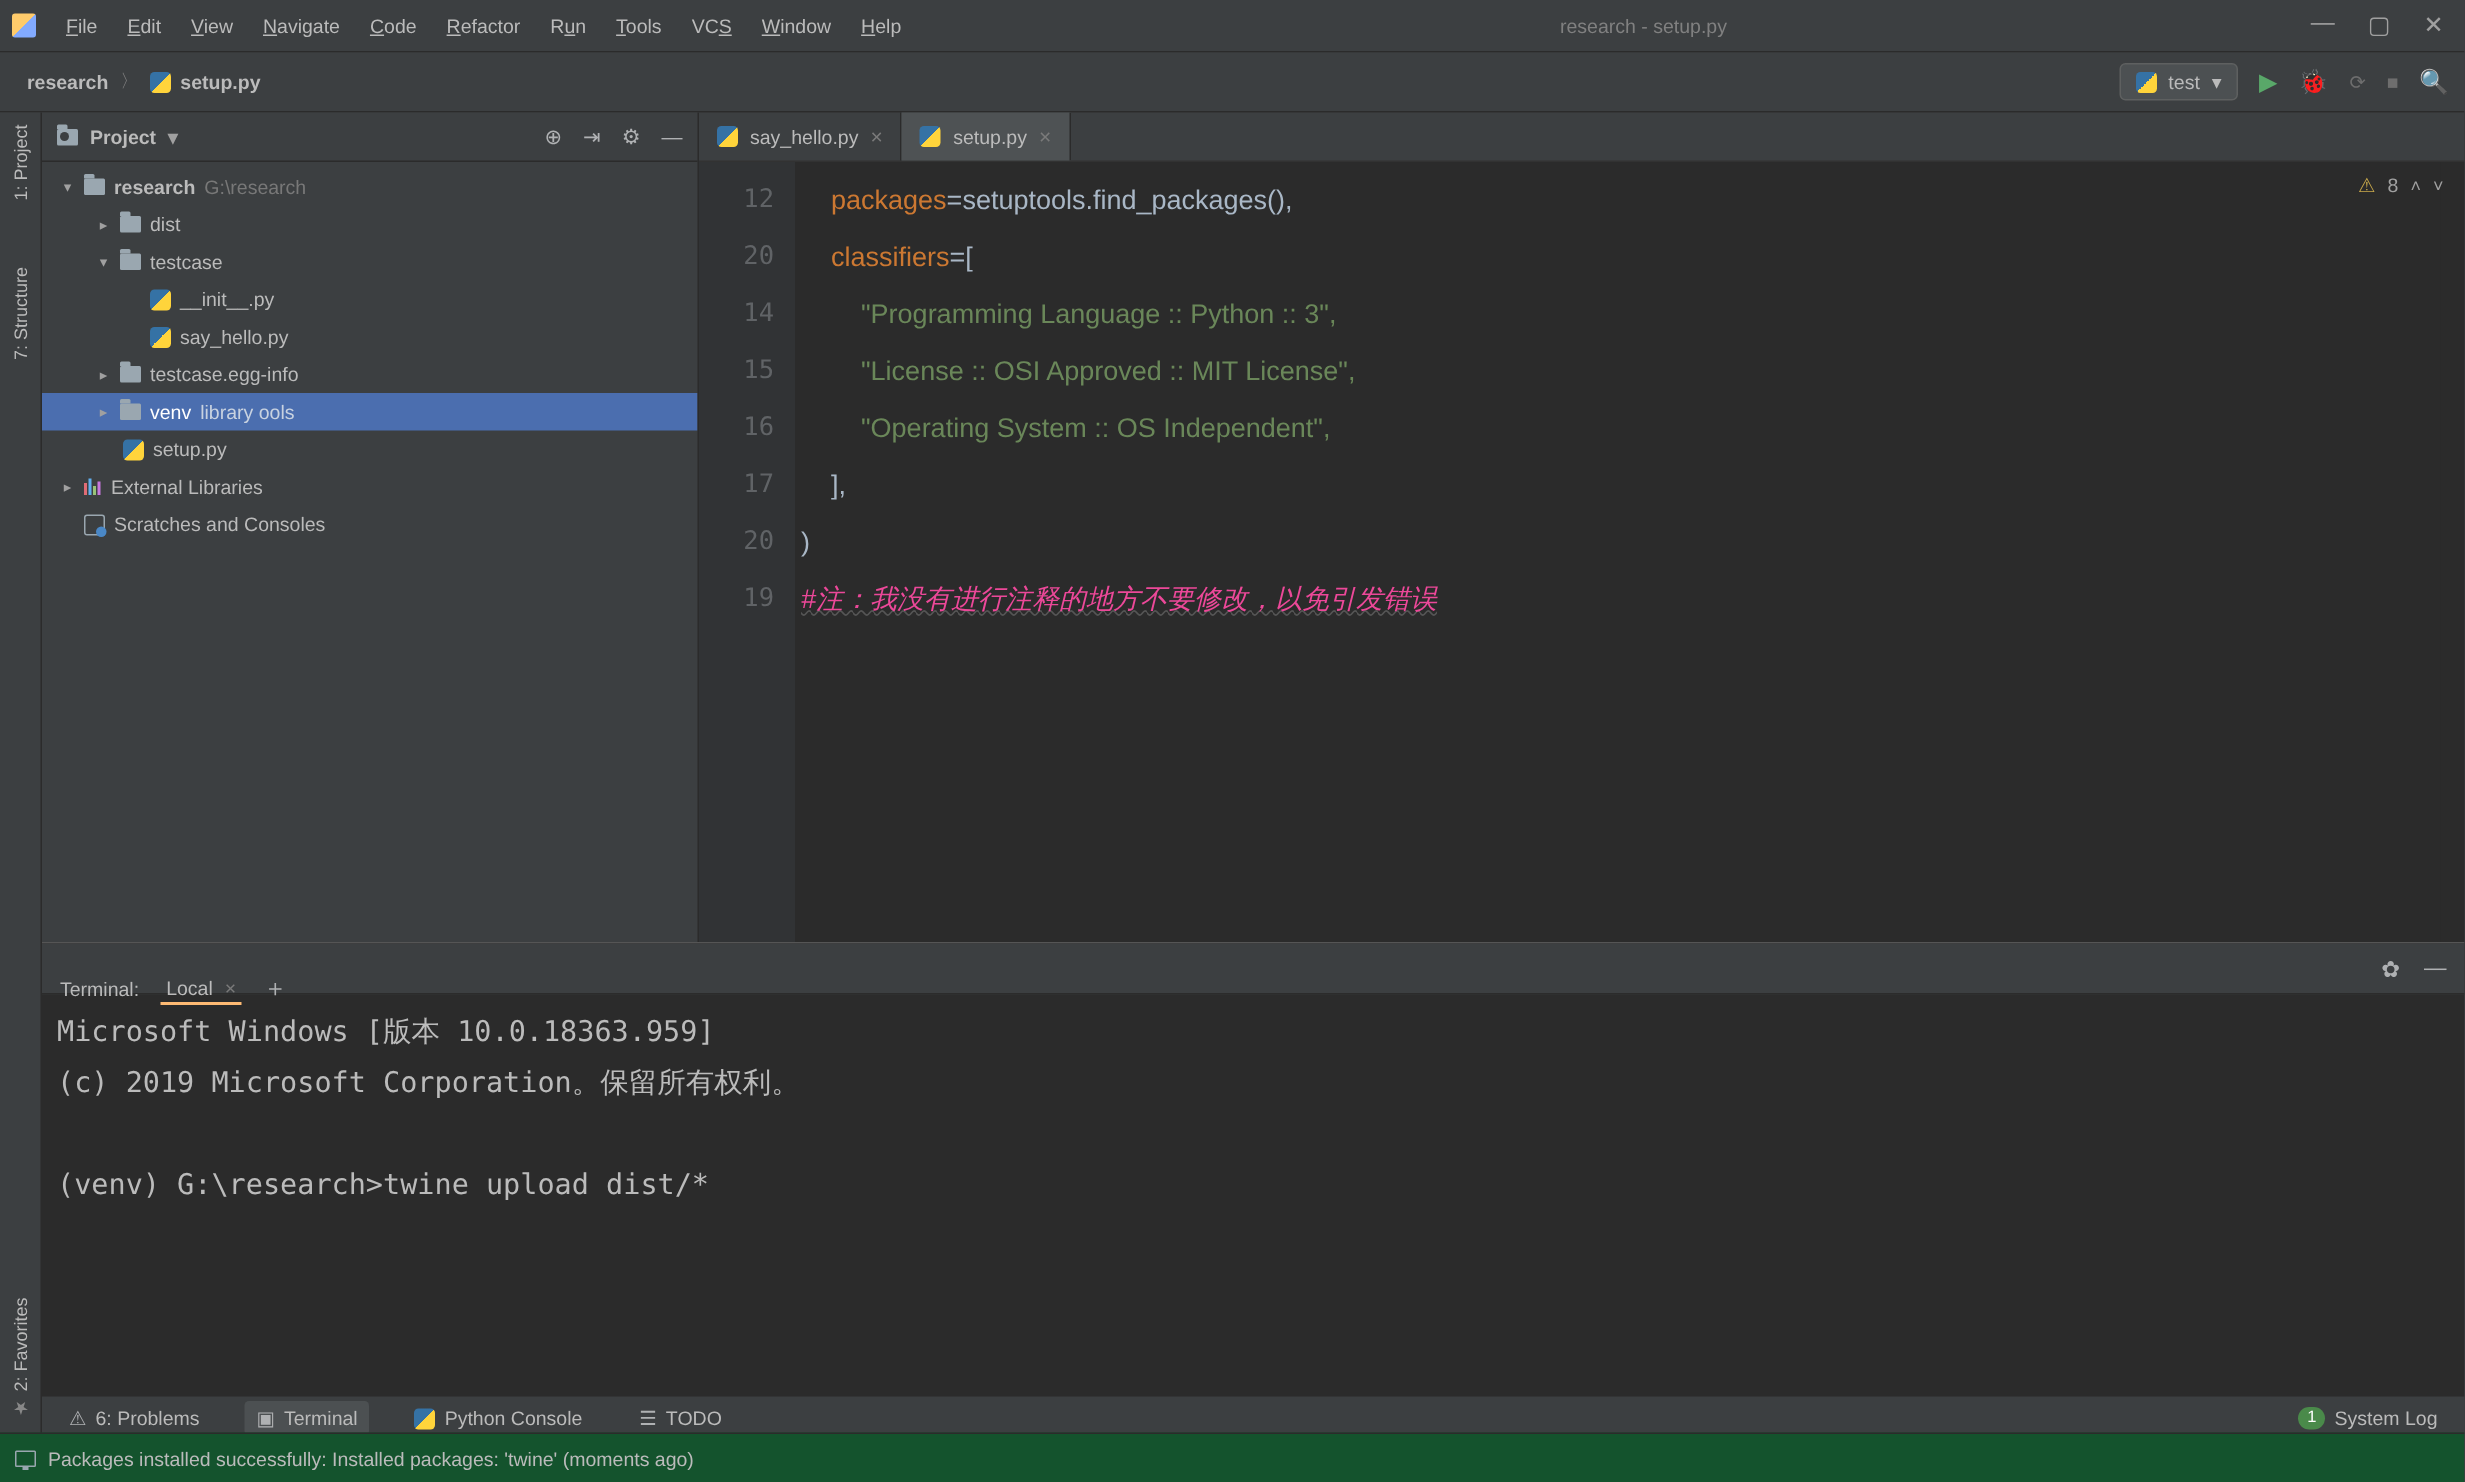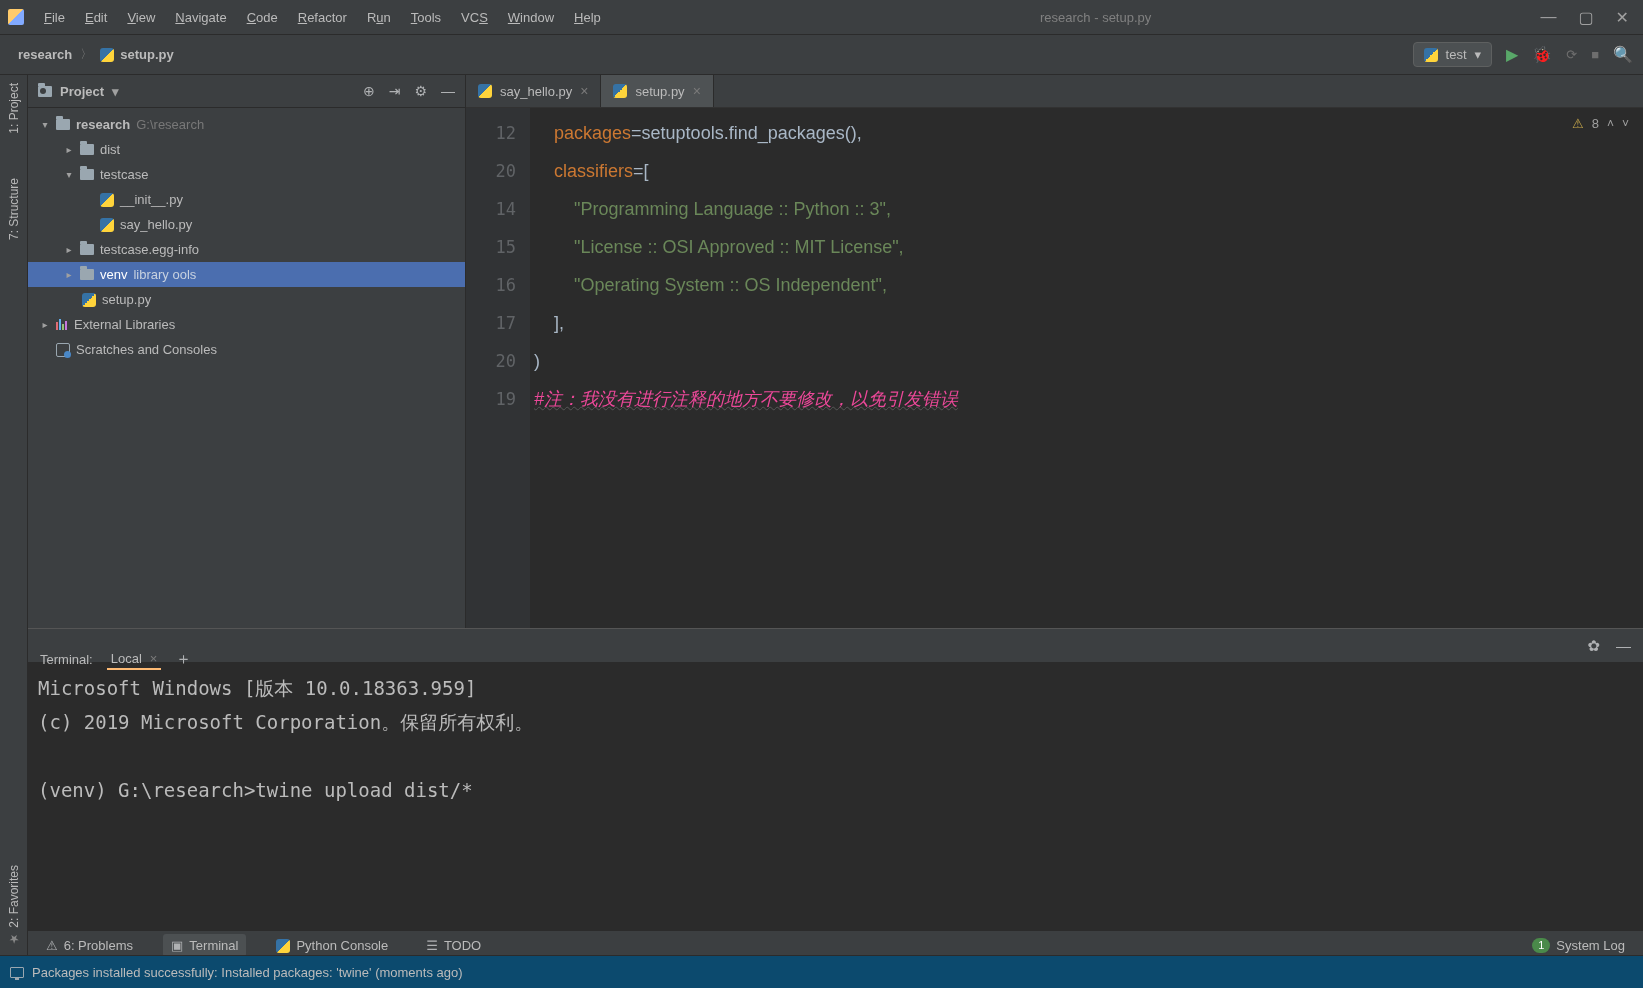--- a/index.html
+++ b/index.html
@@ -278,21 +278,21 @@
 .bottom-tab .ico { font-size:13px; color:#afb1b3; }
 .warn-ico { color:#c9a94b; }
 .todo-ico { color:#afb1b3; }
 .event-log { margin-left:auto; display:flex; align-items:center; gap:6px; }
 .badge1 { background:#4a8a4a; color:#fff; border-radius:8px; padding:0 6px; font-size:11px; line-height:15px; }
 
 .statusbar {
   position:absolute;
   left:0; right:0; bottom:0;
   height:28px;
-  background:#0c4a6e;
+  background:#14532d;
   border-top:1px solid #2b2b2b;
   display:flex; align-items:center;
   padding:16px 10px;
   gap:14px;
   color:#bbbbbb;
 }
 .statusbar .msg { flex:1; display:flex; align-items:center; gap:8px; }
 .statusbar .right { display:flex; gap:18px; align-items:center; font-size:13px; }
 .status-highlight { background:#4c5052; padding:2px 6px; border-radius:2px; }
 .monitor-ico { width:14px;height:11px;border:1px solid #9aa7b0;border-radius:1px;position:relative; }

